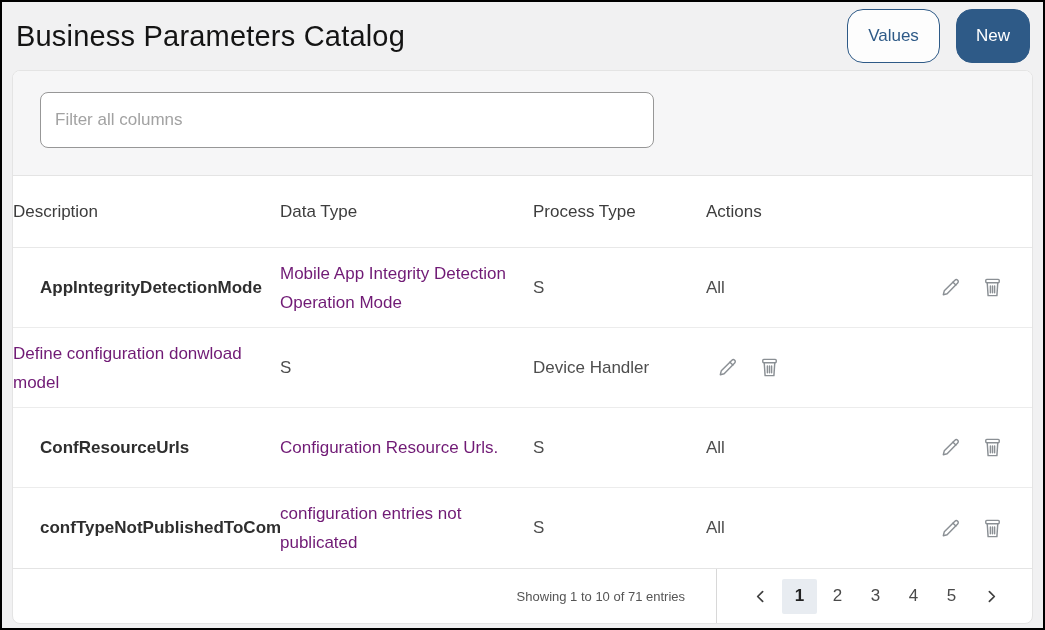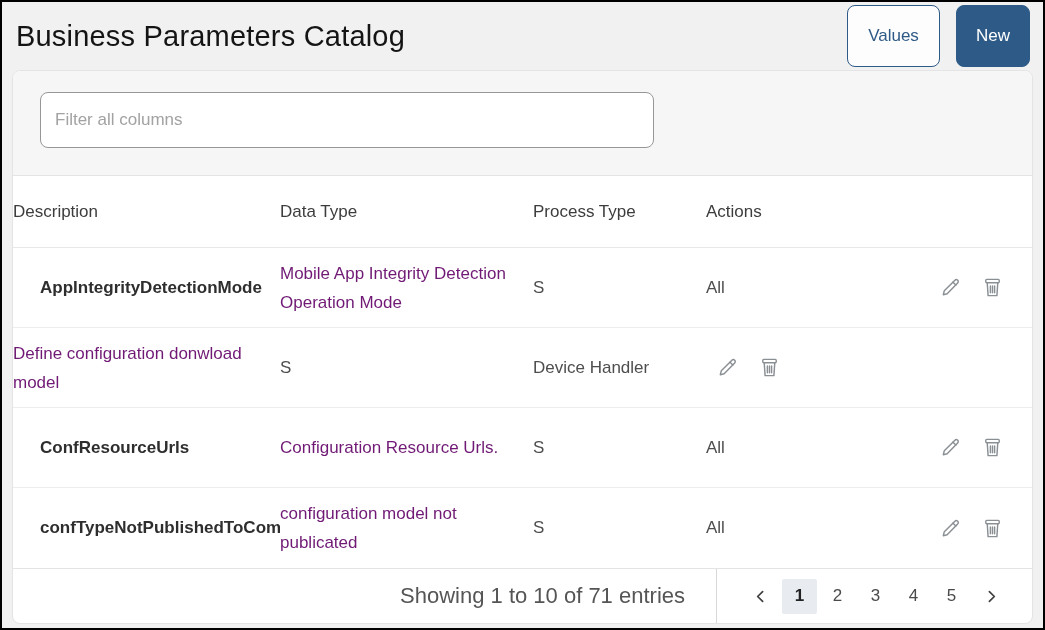--- a/index.html
+++ b/index.html
@@ -22,22 +22,22 @@
     padding: 0 13px 0 14px;
   }
   .page-title {
     font-size: 29px;
     font-weight: 400;
     color: #141414;
     letter-spacing: .2px;
   }
   .topbar .spacer { flex: 1; }
   .btn {
-    height: 62px;
-    border-radius: 8px;
+    height: 54px;
+    border-radius: 16px;
     font-family: inherit;
     font-size: 17px;
     cursor: pointer;
     margin-left: 16px;
   }
   .btn-outline {
     width: 93px;
     background: #fdfdfd;
     border: 1px solid #2e5a87;
     color: #2e5a87;
@@ -126,21 +126,21 @@
   
   .tfoot {
     flex: 0 0 55px;
     margin-top: auto;
     border-top: 1px solid #e4e4e4;
     display: flex;
     align-items: center;
   }
   .showing-text {
     margin-left: auto;
-    font-size: 22px;
+    font-size: 13px;
     color: #555;
     padding-right: 31px;
   }
   .footer-divider {
     width: 1px;
     height: 100%;
     background: #d8d8d8;
   }
   .pagination {
     display: flex;
@@ -269,21 +269,21 @@
               <path d="M6.5 7l.9 13.5h9.2L17.5 7"></path>
               <path d="M9.8 10.5v7M12 10.5v7M14.2 10.5v7"></path>
             </svg>
           </span>
         </button>
       </div>
     </div>
 
     <div class="grid-row tr">
       <div class="td col-first cell-code">confTypeNotPublishedToCom</div>
-      <div class="td cell-desc">configuration model not publicated</div>
+      <div class="td cell-desc">configuration entries not publicated</div>
       <div class="td cell-plain">S</div>
       <div class="td cell-plain">All</div>
       <div class="td cell-actions">
         <button class="icon-btn">
           <span>
             <svg width="23" height="23" viewBox="0 0 24 24" fill="none" stroke="#8a8f94" stroke-width="1.5" stroke-linecap="round" stroke-linejoin="round">
               <path d="M4.5 19.5l1-4L16.6 4.4a2.05 2.05 0 0 1 2.9 2.9L8.5 18.5l-4 1z"></path>
               <path d="M14.6 6.4l3 3"></path>
             </svg>
           </span>

